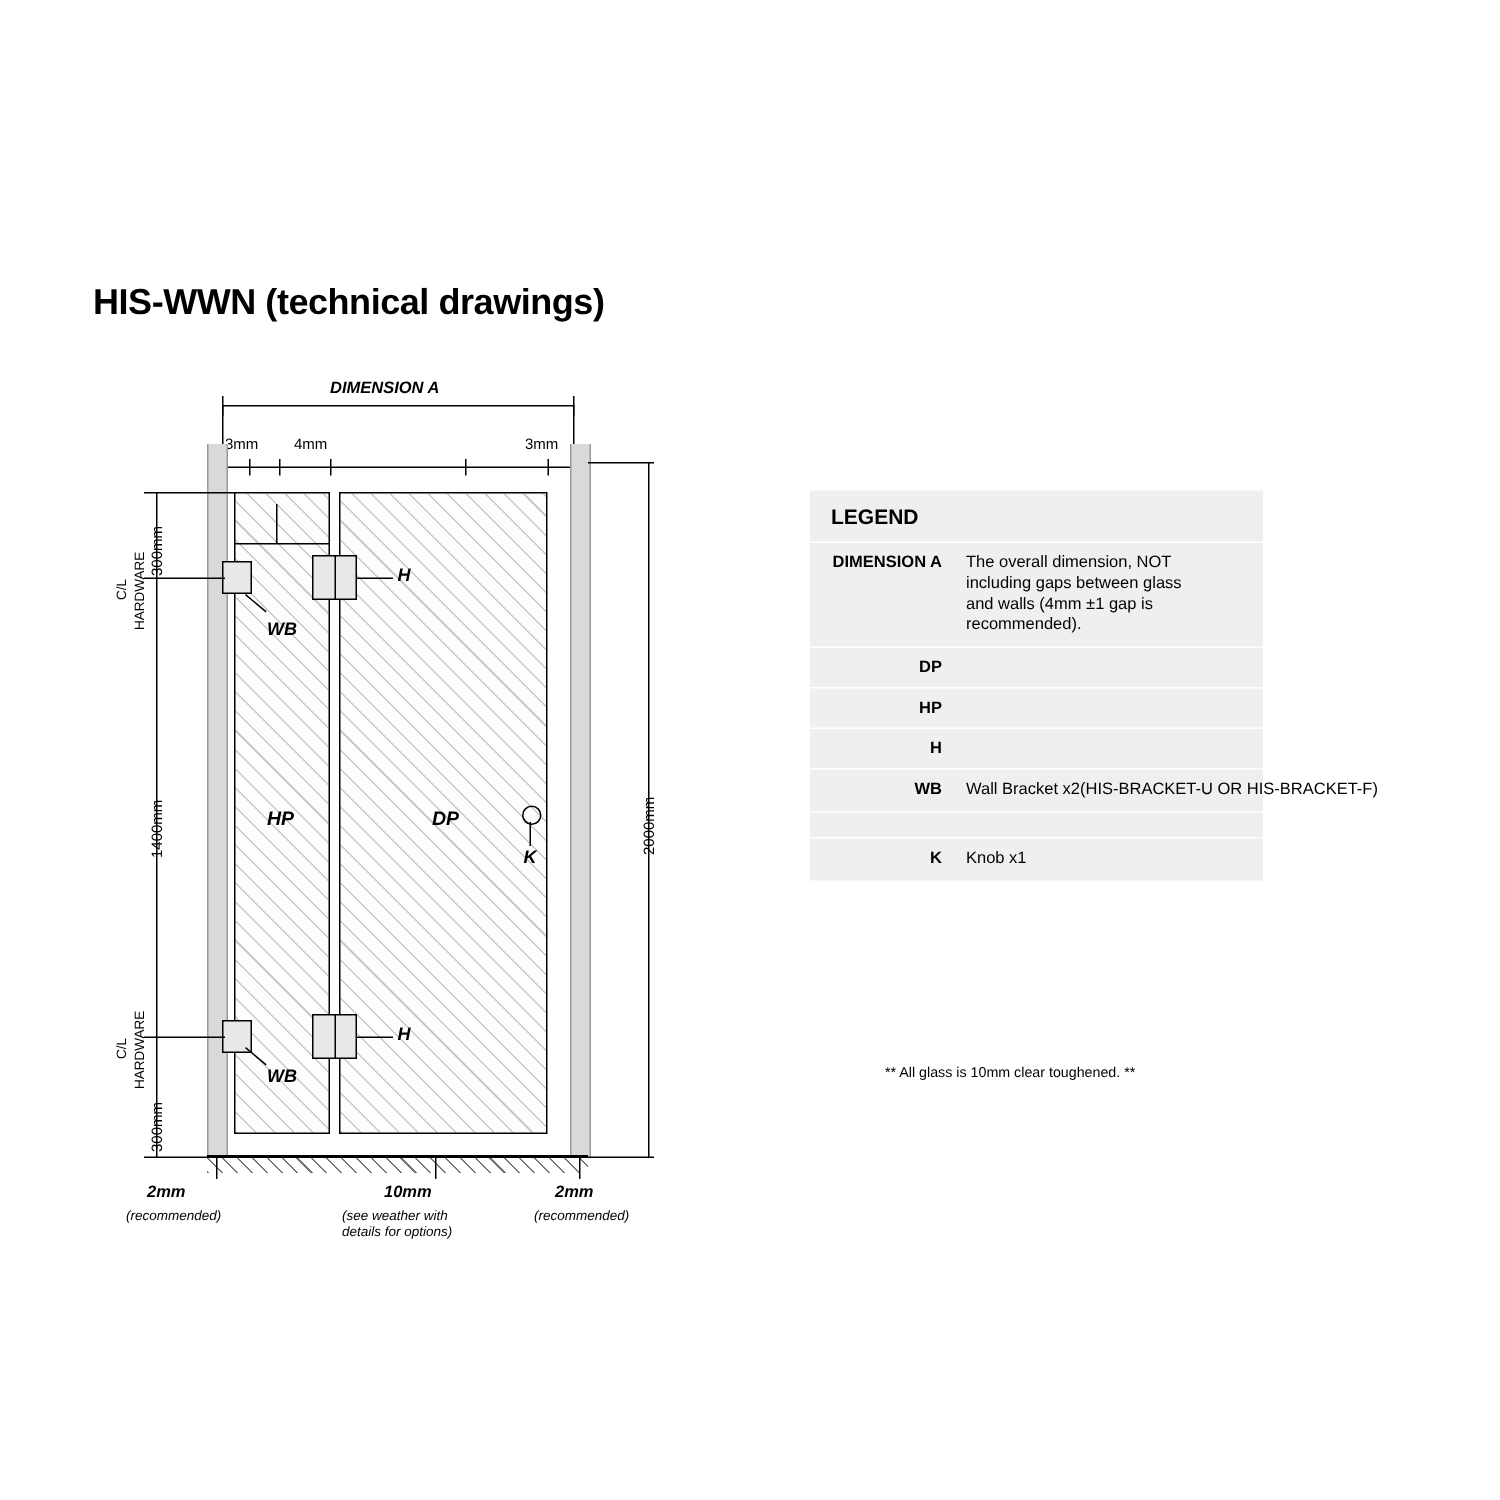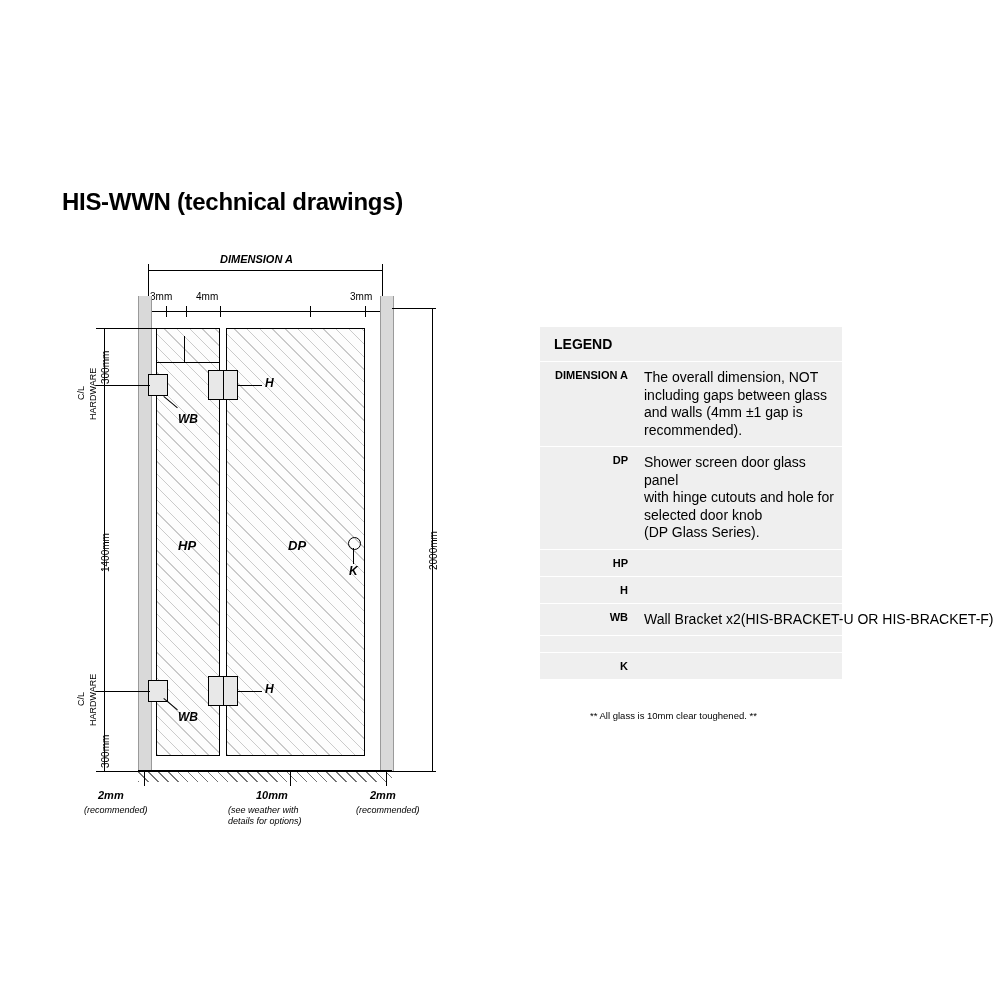--- a/index.html
+++ b/index.html
@@ -116,21 +116,21 @@
     flex: none;
     text-align: right;
     padding: 7px 8px 7px 6px;
     font-weight: bold;
     font-size: 11px;
     box-sizing: border-box;
   }
   .lrow .val {
     flex: 1;
     padding: 7px 6px 7px 8px;
-    font-size: 14px;
+    font-size: 11px;
     line-height: 1.25;
     box-sizing: border-box;
     white-space: pre-line;
   }
   .lrow.wide .val { white-space: nowrap; }
   .lrow.spacer { min-height: 16px; }
   #legend-note {
     position: absolute;
     left: 590px;
     top: 710px;
@@ -242,37 +242,34 @@
 
   <div class="lrow">
     <div class="key">DIMENSION A</div>
     <div class="val">The overall dimension, NOT
 including gaps between glass
 and walls (4mm ±1 gap is
 recommended).</div>
   </div>
   <div class="lrow">
     <div class="key">DP</div>
-    <div class="val">Shower screen door glass panel
-with hinge cutouts and hole for
-selected door knob
-(DP Glass Series).</div>
   </div>
   <div class="lrow">
     <div class="key">HP</div>
   </div>
   <div class="lrow">
     <div class="key">H</div>
   </div>
   <div class="lrow wide">
     <div class="key">WB</div>
     <div class="val">Wall Bracket x2(HIS-BRACKET-U OR HIS-BRACKET-F)</div>
   </div>
   <div class="lrow spacer">
     <div class="key"></div>
     <div class="val"></div>
   </div>
   <div class="lrow">
     <div class="key">K</div>
+    <div class="val">Knob x1</div>
   </div>
 </div>
 
 <div id="legend-note">** All glass is 10mm clear toughened. **</div>
 
 </body></html>

